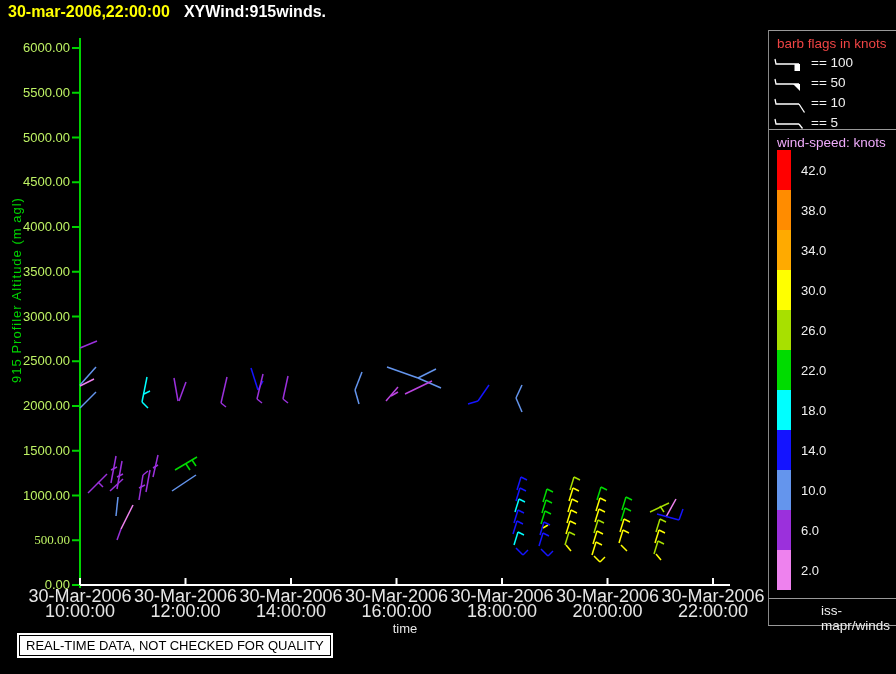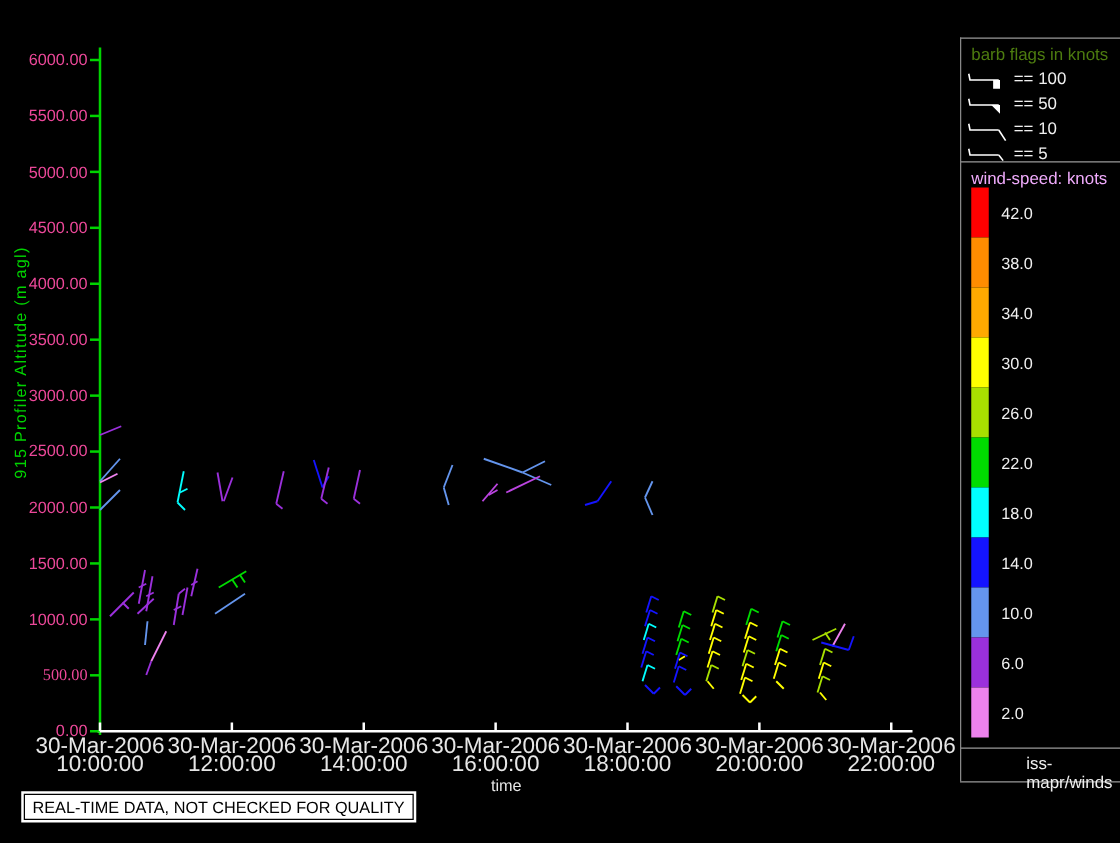--- a/index.html
+++ b/index.html
@@ -5,25 +5,25 @@
   html,body{margin:0;padding:0;background:#000;}
   #screen{position:relative;width:896px;height:674px;background:#000;overflow:hidden;
           font-family:"Liberation Sans",sans-serif;color:#e6e6e6;}
   #plot-svg{position:absolute;left:0;top:0;width:896px;height:674px;}
   .title-bar{position:absolute;left:8px;top:3px;font-size:16px;font-weight:bold;white-space:nowrap;}
   .title-date{color:#ffff00;}
   .title-app{color:#ffffff;margin-left:14px;}
   .ylabel{position:absolute;left:-253px;top:282px;width:540px;height:16px;text-align:center;
           transform:rotate(-90deg);color:#00d300;font-size:13px;letter-spacing:1px;}
   .xlabel{position:absolute;left:355px;top:621px;width:100px;text-align:center;font-size:13px;color:#e6e6e6;}
-  .ytick{position:absolute;left:8px;width:62px;text-align:right;font-size:13px;color:#ec4899;}
+  .ytick{position:absolute;left:8px;width:62px;text-align:right;font-size:13px;color:#bef264;}
   .xtick{position:absolute;top:589px;width:106px;text-align:center;font-size:18px;color:#e6e6e6;line-height:15px;}
   .panel-hline{position:absolute;left:768px;width:128px;height:1px;background:#999;}
   .panel-vline{position:absolute;left:768px;width:1px;background:#888;}
-  .legend-title{position:absolute;left:777px;top:36px;font-size:13.5px;color:#4d7c0f;}
+  .legend-title{position:absolute;left:777px;top:36px;font-size:13.5px;color:#ef4444;}
   #barb-rows{position:absolute;left:773px;top:52px;}
   .barb-row{display:flex;align-items:center;height:20px;}
   .barb-row span{font-size:13.5px;color:#f0f0f0;margin-left:4px;white-space:nowrap;}
   .cbar-title{position:absolute;left:777px;top:135px;font-size:13.5px;color:#f0abfc;}
   .cbar-swatch{position:absolute;left:777px;width:14px;height:40px;}
   .cbar-label{position:absolute;left:801px;font-size:13px;color:#f0f0f0;}
   .source-label{position:absolute;left:773px;top:603px;font-size:13.5px;color:#f0f0f0;padding-left:48px;}
   .footer-box{position:absolute;left:17px;top:633px;background:#ffffff;padding:2px;}
   .footer-inner{border:1px solid #000;background:#ffffff;color:#000;font-size:13px;
                 padding:2px 6px;white-space:nowrap;}
@@ -175,20 +175,23 @@
       <line x1="679" y1="520" x2="683" y2="509" stroke="#1414ff" stroke-width="1.5"></line>
       <line x1="656" y1="532" x2="660" y2="519" stroke="#a8e000" stroke-width="1.5"></line>
       <line x1="660" y1="519" x2="666" y2="522" stroke="#a8e000" stroke-width="1.5"></line>
       <line x1="655" y1="543" x2="659" y2="530" stroke="#ffff00" stroke-width="1.5"></line>
       <line x1="659" y1="530" x2="665" y2="533" stroke="#ffff00" stroke-width="1.5"></line>
       <line x1="654" y1="554" x2="658" y2="541" stroke="#a8e000" stroke-width="1.5"></line>
       <line x1="658" y1="541" x2="664" y2="544" stroke="#a8e000" stroke-width="1.5"></line>
       <line x1="656" y1="554" x2="661" y2="560" stroke="#ffff00" stroke-width="1.5"></line>
     </svg>
 
+  <div class="title-bar">
+    <span class="title-date">30-mar-2006,22:00:00</span><span class="title-app">XYWind:915winds.</span>
+  </div>
 
   <div class="ylabel">915 Profiler Altitude (m agl)</div>
   <div class="xlabel">time</div>
 
   <div id="yticks">
       <div class="ytick" style="top: 40px;">6000.00</div>
       <div class="ytick" style="top: 84.75px;">5500.00</div>
       <div class="ytick" style="top: 129.5px;">5000.00</div>
       <div class="ytick" style="top: 174.25px;">4500.00</div>
       <div class="ytick" style="top: 219px;">4000.00</div>

